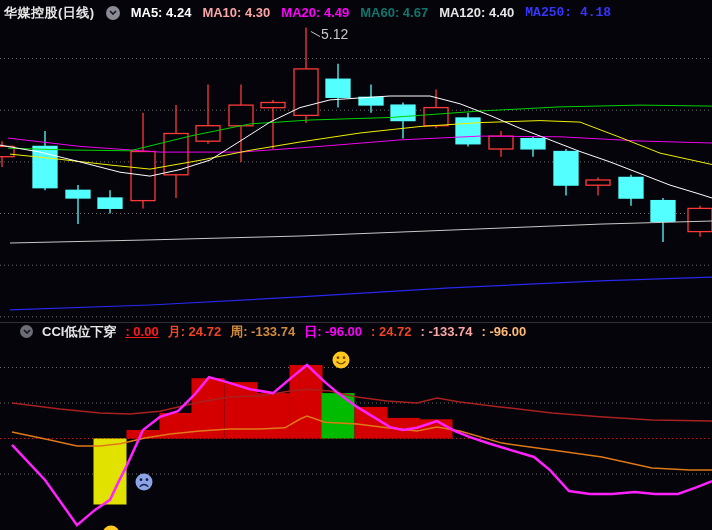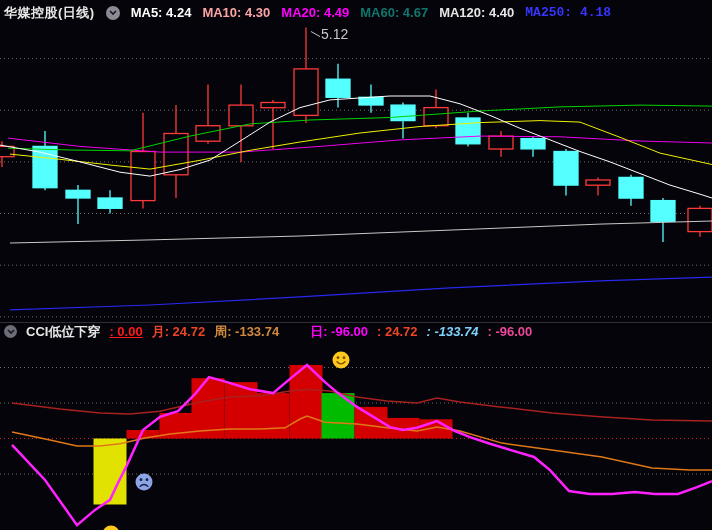--- a/index.html
+++ b/index.html
@@ -5,21 +5,21 @@
   html,body{margin:0;padding:0;background:#000;}
   .screen{position:relative;width:712px;height:530px;background:#04040a;overflow:hidden;
           font-family:"Liberation Sans",sans-serif;}
   .hdr{position:absolute;left:0;top:0;width:712px;height:25px;display:flex;align-items:center;
        gap:11px;padding-left:4px;box-sizing:border-box;font-size:13px;font-weight:bold;white-space:nowrap;}
   .hdr .title{color:#e8e8e8;letter-spacing:0.5px;}
   .chev{width:14px;height:14px;border-radius:50%;background:#8b8b95;display:inline-flex;
         align-items:center;justify-content:center;flex:0 0 auto;}
   .chev.small{width:13px;height:13px;background:#6d6d78;}
   .subhdr{position:absolute;left:0;top:322px;width:712px;height:18px;border-top:1px solid #2f2f38;
-          display:flex;align-items:center;gap:9px;padding-left:4px;box-sizing:border-box;
+          display:flex;align-items:center;gap:9px;padding-left:20px;box-sizing:border-box;
           font-size:13px;font-weight:bold;background:#04040a;white-space:nowrap;z-index:2;}
   .subhdr .title{color:#e8e8e8;}
   svg.panel{position:absolute;left:0;display:block;}
   #main-chart{top:25px;}
   #cci-chart{top:340px;}
 </style>
 </head>
 <body>
 
 <div class="screen">
@@ -149,24 +149,24 @@
   <div class="subhdr">
     <span class="chev small">
       <svg width="8" height="5" viewBox="0 0 8 5">
           <polyline points="1,1 4,4 7,1" fill="none" stroke="#15151c" stroke-width="1.6"></polyline>
         </svg>
     </span>
     <span class="title">CCI低位下穿</span>
     <span style="color: rgb(255, 26, 26); text-decoration: underline;">: 0.00</span>
     <span style="color: rgb(240, 68, 38);">月: 24.72</span>
     <span style="color: rgb(210, 138, 60); text-align: center;">周: -133.74</span>
-    <span style="color: rgb(255, 0, 255); margin-left: 22px;">日: -96.00</span>
+    <span style="color: rgb(255, 0, 255);">日: -96.00</span>
     <span style="color: rgb(240, 68, 38);">: 24.72</span>
-    <span style="color: #7dd3fc; font-style: italic;">: -133.74</span>
-    <span style="color: #ec4899;">: -96.00</span>
+    <span style="color: #fca5a5;">: -133.74</span>
+    <span style="color: #fdba74;">: -96.00</span>
   </div>
 
   <svg id="cci-chart" class="panel" width="712" height="190">
       <line x1="0" y1="27.5" x2="712" y2="27.5" stroke="#6e6e6e" stroke-width="1" stroke-dasharray="1,3"></line>
       <line x1="0" y1="63.0" x2="712" y2="63.0" stroke="#6e6e6e" stroke-width="1" stroke-dasharray="1,3"></line>
       <line x1="0" y1="134.0" x2="712" y2="134.0" stroke="#6e6e6e" stroke-width="1" stroke-dasharray="1,3"></line>
       <line x1="0" y1="98.5" x2="712" y2="98.5" stroke="#cc2020" stroke-width="1" stroke-dasharray="1,3"></line>
       <g>
         <rect x="93.5" y="98.5" width="33" height="66.0" fill="#e2e200"></rect>
         <rect x="126.5" y="90.0" width="33" height="8.5" fill="#d40000"></rect>

